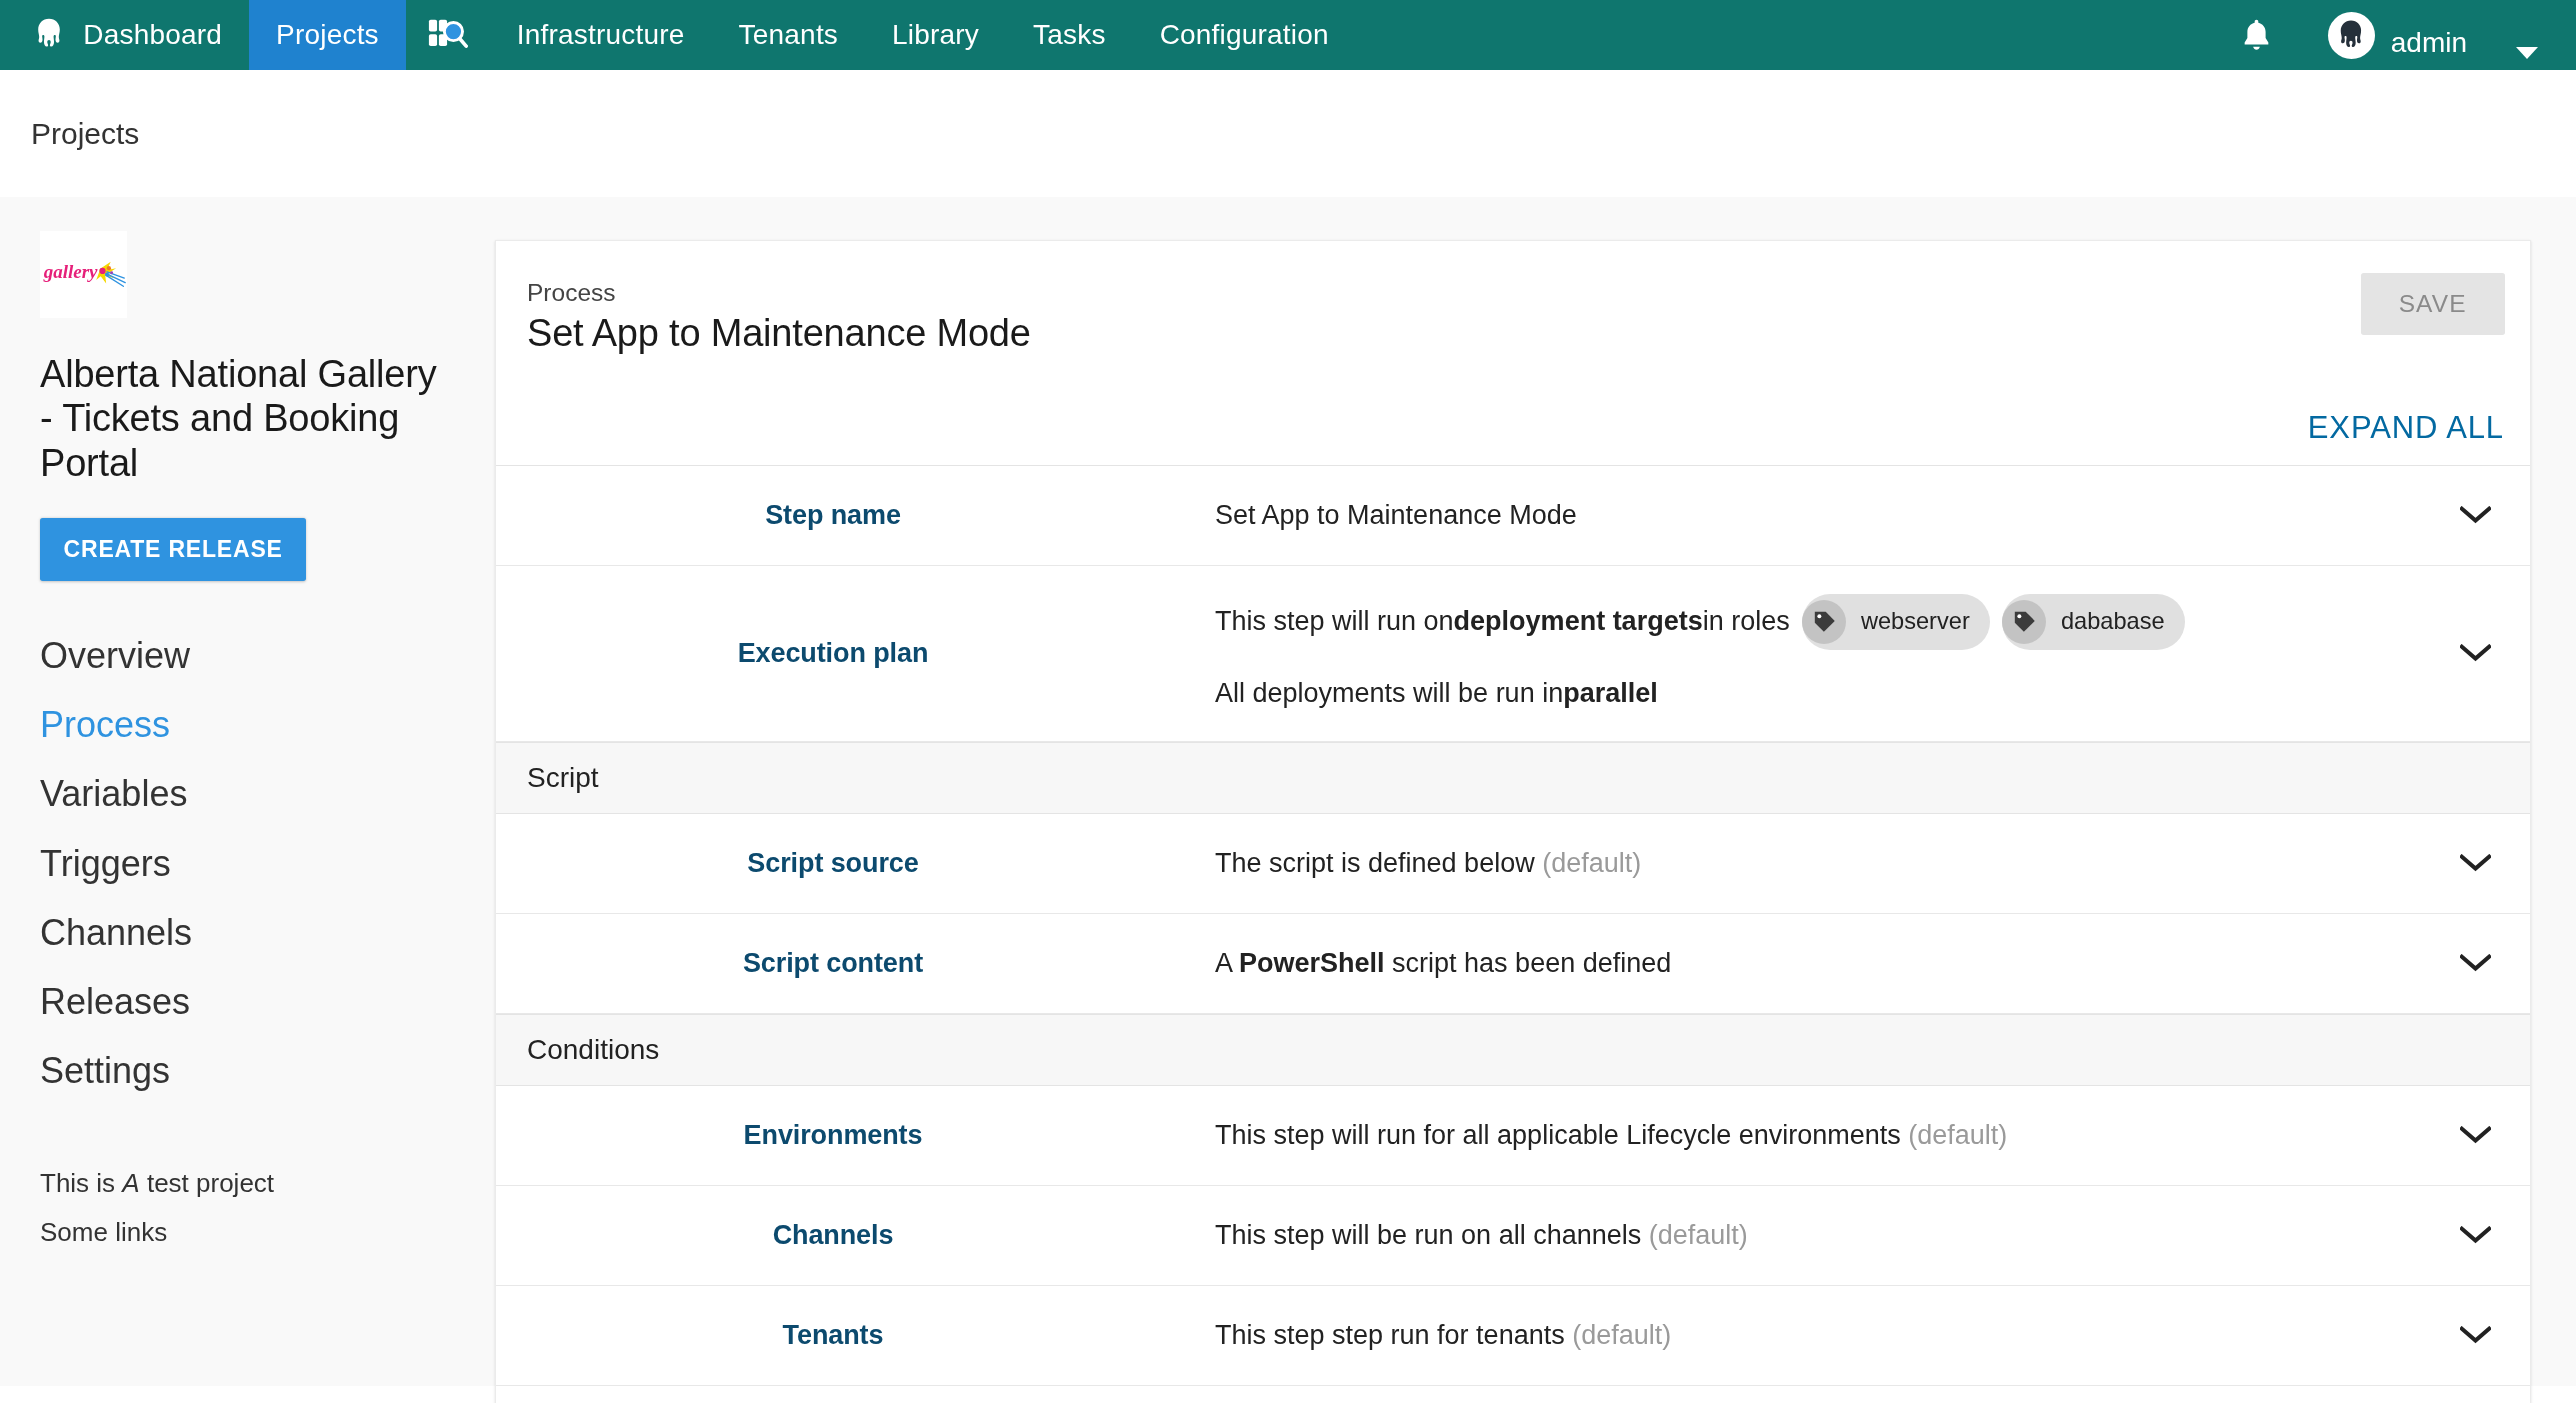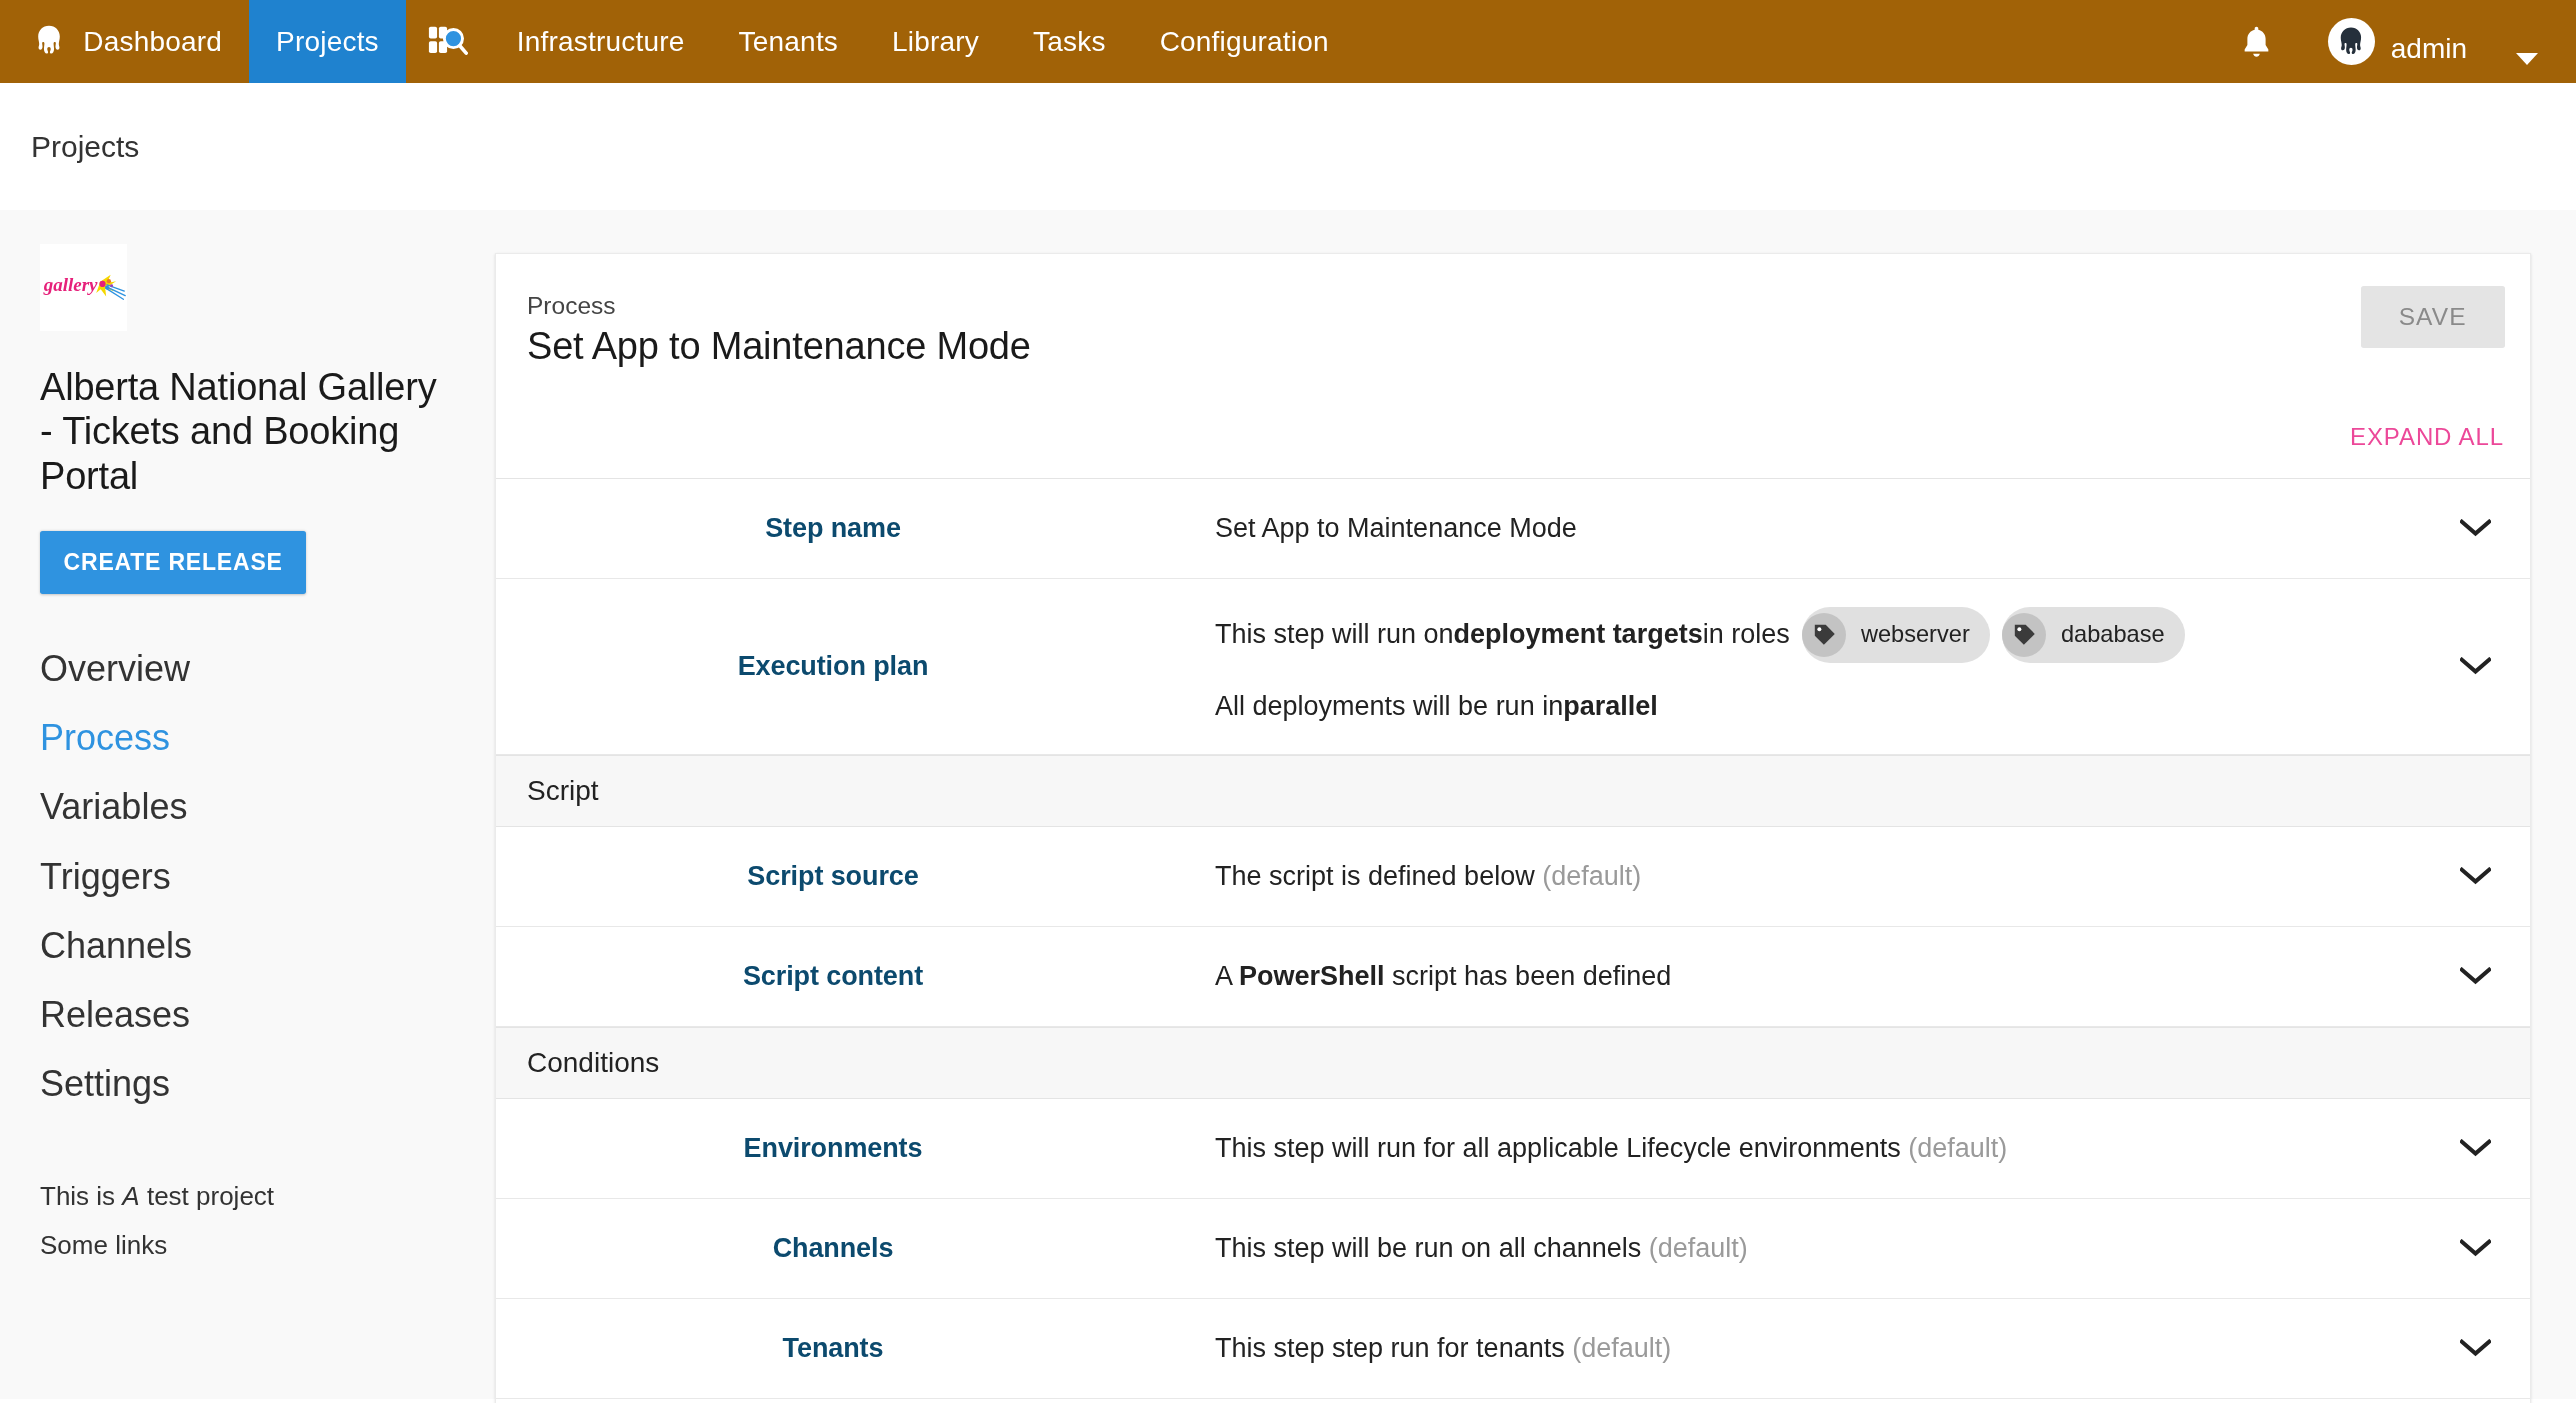--- a/index.html
+++ b/index.html
@@ -8,22 +8,22 @@
     margin: 0; padding: 0;
     width: 2576px; height: 1403px;
     overflow: hidden;
     background: #ffffff;
     font-family: "Liberation Sans", sans-serif;
     -webkit-font-smoothing: antialiased;
   }
 
   
   .topnav {
-    height: 83px;
-    background: #a16207;
+    height: 70px;
+    background: #0f766e;
     display: flex;
     align-items: stretch;
     position: relative;
   }
   .nav-left { display: flex; align-items: stretch; }
   .nav-item {
     display: flex;
     align-items: center;
     padding: 0 27px;
     color: #ffffff;
@@ -187,23 +187,23 @@
     font-size: 24.5px;
     letter-spacing: 1.1px;
     padding: 17px 38px;
     border-radius: 2.7px;
     cursor: default;
     font-family: "Liberation Sans", sans-serif;
   }
   .expand-all {
     position: absolute;
     right: 26px; top: 169px;
-    font-size: 24px;
+    font-size: 31px;
     letter-spacing: 0.9px;
-    color: #ec4899;
+    color: #0369a1;
     cursor: pointer;
   }
 
   .divider { height: 0.9px; background: #e4e4e4; }
 
   .section-head {
     background: #f7f7f7;
     border-top: 0.9px solid #e4e4e4;
     border-bottom: 0.9px solid #e4e4e4;
     padding: 19px 0 19px 31px;

